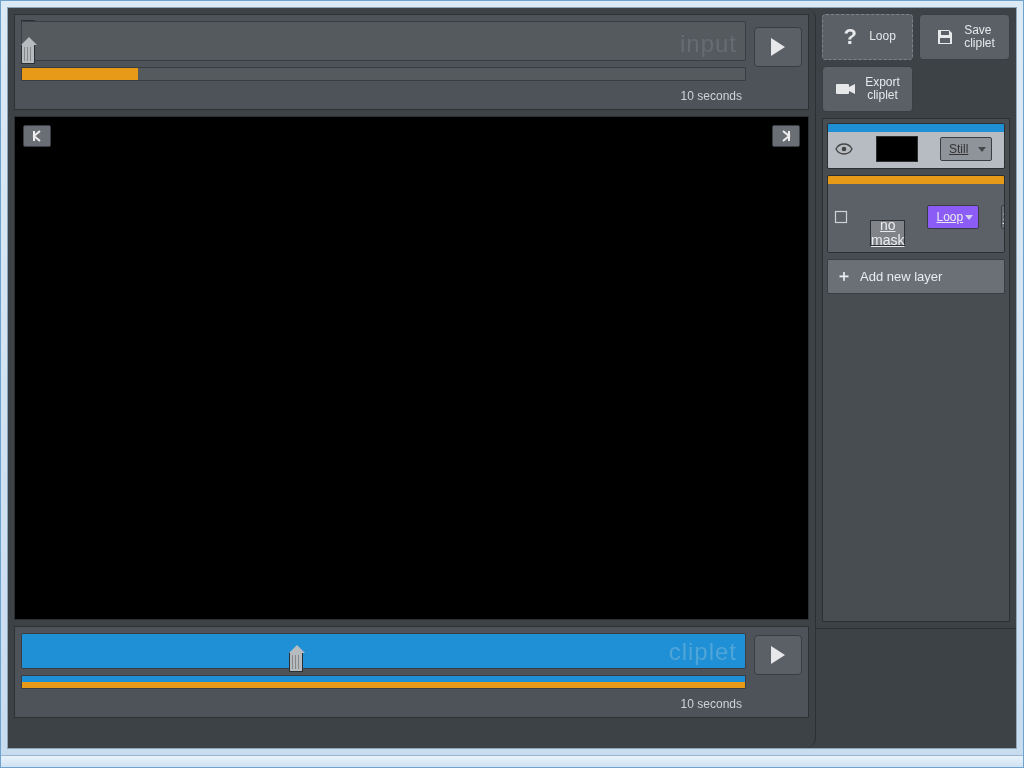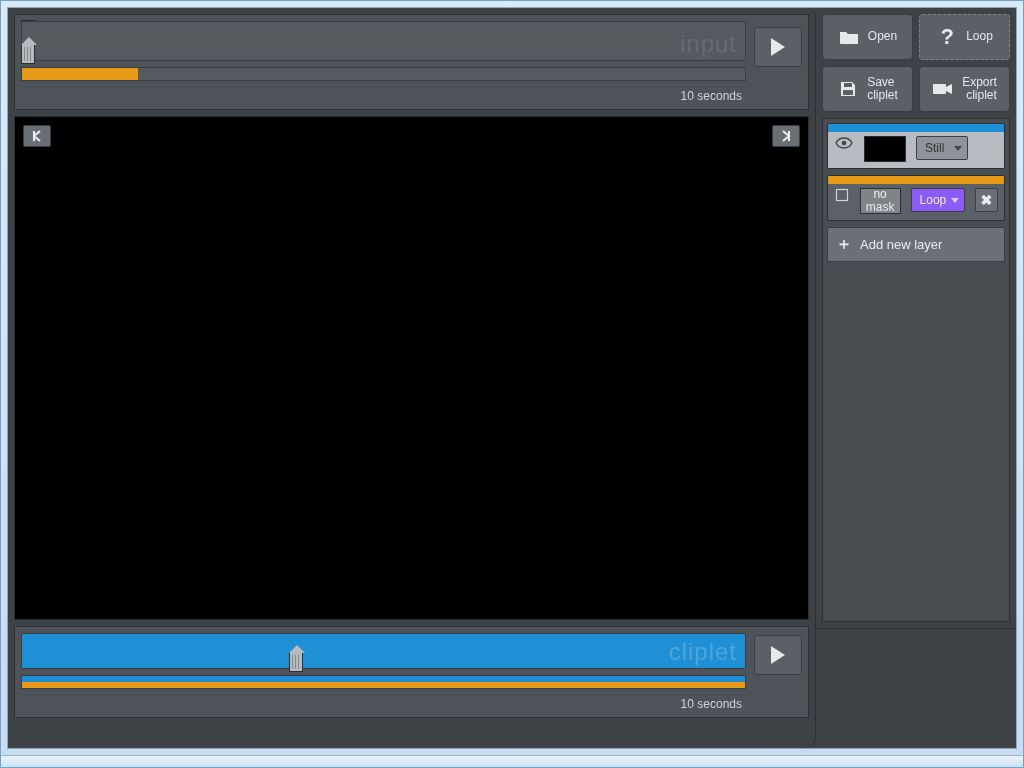--- a/index.html
+++ b/index.html
@@ -105,25 +105,25 @@
   }
   .rc-btn.dashed { border:1px dashed #7c848b; }
   .rc-btn .ico { width:22px; display:flex; justify-content:center; font-size:18px; }
 
   .layers-panel { flex:1; margin:0 6px 6px 6px; background:#484d52; border:1px solid #2d3033; padding:4px; display:flex; flex-direction:column; gap:6px; }
   .layer {
     border:1px solid #2d3033; border-radius:2px; overflow:hidden;
   }
   .layer .accent { height:8px; }
   .layer .row {
-    background:#b7bcc2; display:flex; align-items:flex-start; padding:4px 6px 6px 6px; gap:10px; color:#333; font-size:12px;
+    background:#b7bcc2; display:flex; align-items:center; padding:4px 6px 6px 6px; gap:22px; color:#333; font-size:12px;text-decoration:underline;
   }
   .layer.dark .row { background:#5b6167; color:#e5e7ea; }
   .layer .thumb { width:42px; height:26px; background:#000; border:1px solid #2d3033; }
-  .layer .mask-none { width:42px; height:26px; background:#808489; border:1px solid #2d3033; display:flex; align-items:center; justify-content:center; text-align:center; font-size:12px; line-height:1.05; color:#eaecef; }
+  .layer .mask-none { width:42px; height:26px; background:#808489; border:1px solid #2d3033; display:flex; align-items:center; justify-content:center; text-align:center; font-size:14px; line-height:1.05; color:#eaecef;margin-top:32px; }
   .layer .sel {
     height:24px; padding:0 18px 0 8px; border:1px solid #3a3e42; background:#8f949a; color:#333; font-size:12px;
     display:flex; align-items:center; position:relative; min-width:52px; border-radius:2px;
   }
   .layer.dark .sel{ background:#8b5cf6; color:#eaecef; }
   .layer .sel::after{content:"";position:absolute;right:5px;top:50%;margin-top:-2px;border-left:4px solid transparent;border-right:4px solid transparent;border-top:5px solid currentColor;opacity:.8;}
   .eye { width:20px; height:14px; display:flex; align-items:center; justify-content:center; color:#444; }
   .layer .xbtn { width:24px;height:24px;background:#6a7076;border:1px solid #3a3e42;display:flex;align-items:center;justify-content:center;color:#eaecef;font-weight:bold;border-radius:2px;cursor:pointer; font-size:14px;}
 
   .add-layer {
@@ -214,28 +214,20 @@
               <div class="play-tri"></div>
             </div>
         </div>
       </div>
 
     </div>
 
     <div class="right-col">
 
       <div class="rc-top">
-        <div class="rc-btn">
-          <span class="ico">
-            <svg width="20" height="16" viewBox="0 0 20 16">
-                <path d="M1 3h6l2 2h10v9a1 1 0 0 1-1 1H2a1 1 0 0 1-1-1z" fill="#e6e8ea"></path>
-              </svg>
-          </span>
-          <span>Open</span>
-        </div>
         <div class="rc-btn dashed">
           <span class="ico" style="font-size:22px;font-weight:bold;">?</span>
           <span>Loop</span>
         </div>
         <div class="rc-btn">
           <span class="ico">
             <svg width="18" height="18" viewBox="0 0 18 18">
                 <path d="M2 2h11l3 3v11H2z" fill="#e6e8ea"></path>
                 <rect x="5" y="3" width="8" height="4" fill="#5a6066"></rect>
                 <rect x="4" y="10" width="10" height="5" fill="#5a6066"></rect>
@@ -246,21 +238,21 @@
             <span>cliplet</span>
           </span>
         </div>
         <div class="rc-btn">
           <span class="ico">
             <svg width="20" height="14" viewBox="0 0 20 14">
                 <rect x="0" y="2" width="13" height="10" rx="1" fill="#e6e8ea"></rect>
                 <path d="M13 5l6-3v10l-6-3z" fill="#e6e8ea"></path>
               </svg>
           </span>
-          <span style="text-align:right;">
+          <span style="text-align:center;">
             <span>Export</span><br>
             <span>cliplet</span>
           </span>
         </div>
       </div>
 
       <div class="layers-panel">
 
         <div class="layer">
           <div class="accent" style="background:#1f8fd6;"></div>

